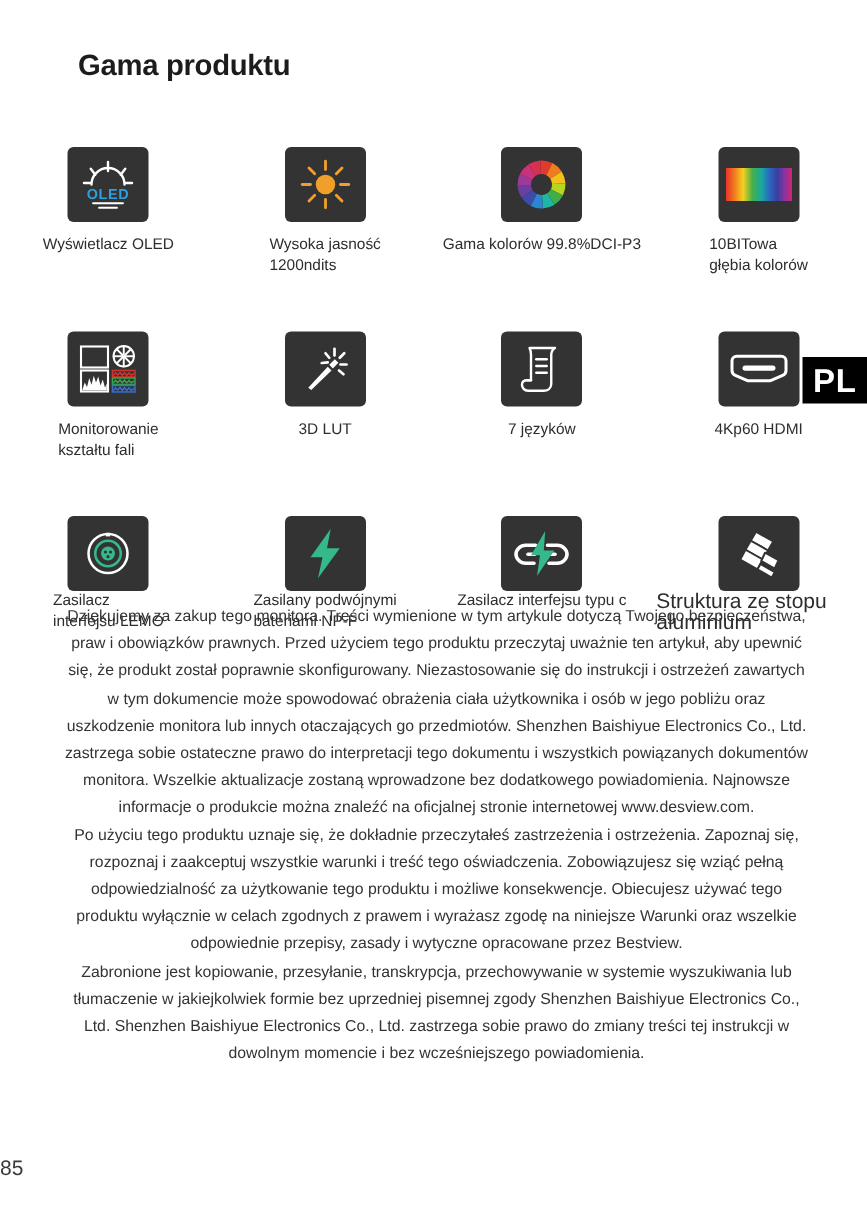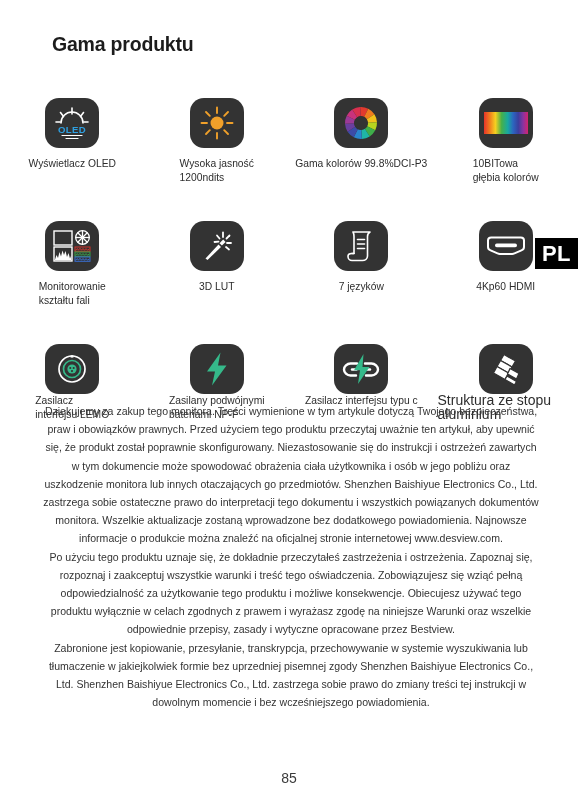--- a/index.html
+++ b/index.html
@@ -40,21 +40,21 @@
   }
   .feature-cell {
     display: flex;
     flex-direction: column;
     align-items: center;
     padding: 0 4px;
   }
   .feature-icon {
     width: 54px; height: 50px;
     background: #333333;
-    border-radius: 14px;
+    border-radius: 4px;
     display: flex;
     align-items: center;
     justify-content: center;
     flex: none;
   }
   .feature-label {
     margin-top: 9px;
     font-size: 10.3px;
     line-height: 13.5px;
     text-align: left;
@@ -92,21 +92,20 @@
     color: #333333;
     text-align: center;
   }
   .body-copy p { margin: 0; }
 
   
   .page-number {
     position: absolute;
     left: 0; top: 770px;
     width: 578px;
-    text-align: center;
     font-size: 14px;
     color: #3a3a3a;
   }
 
   svg { display: block; }
 </style>
 </head>
 <body>
 
 <div class="page">

